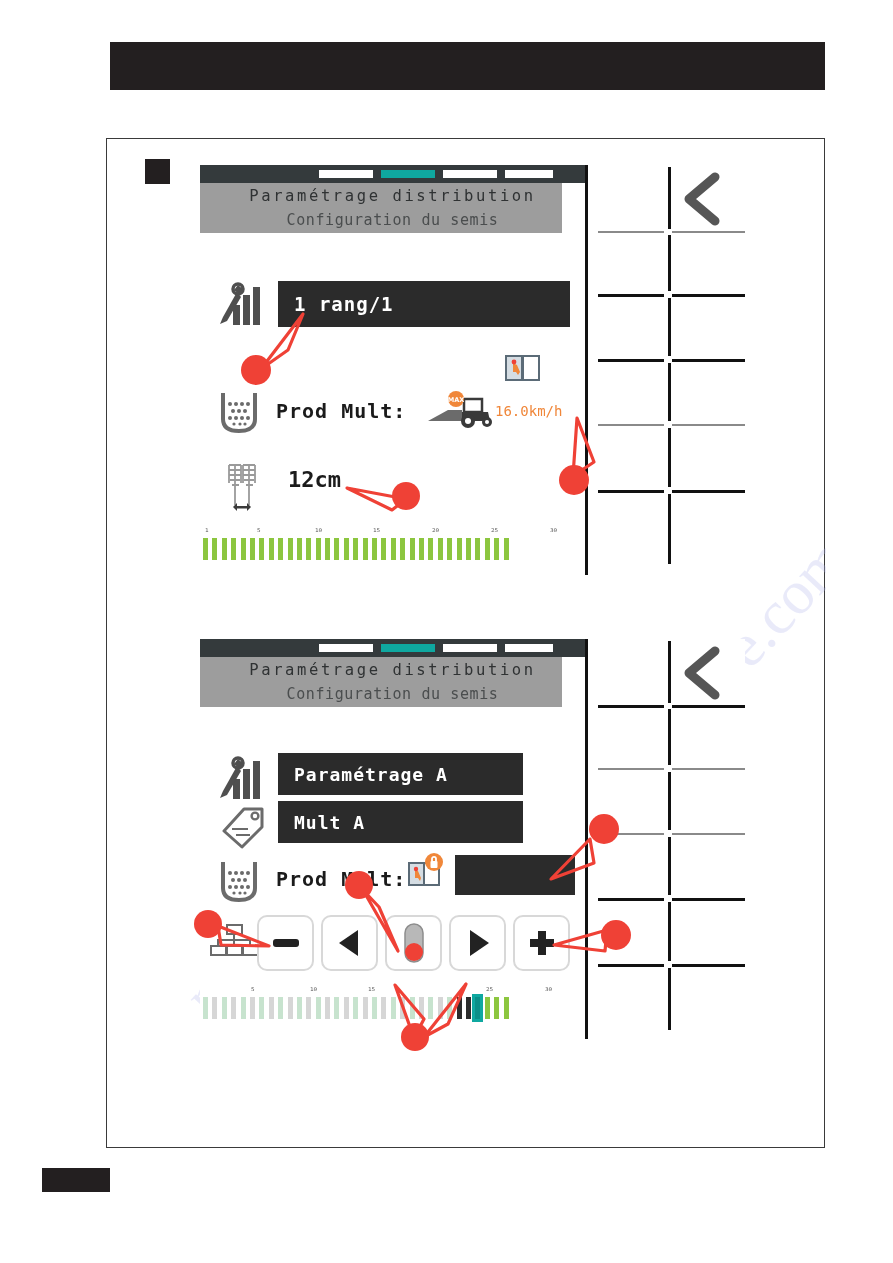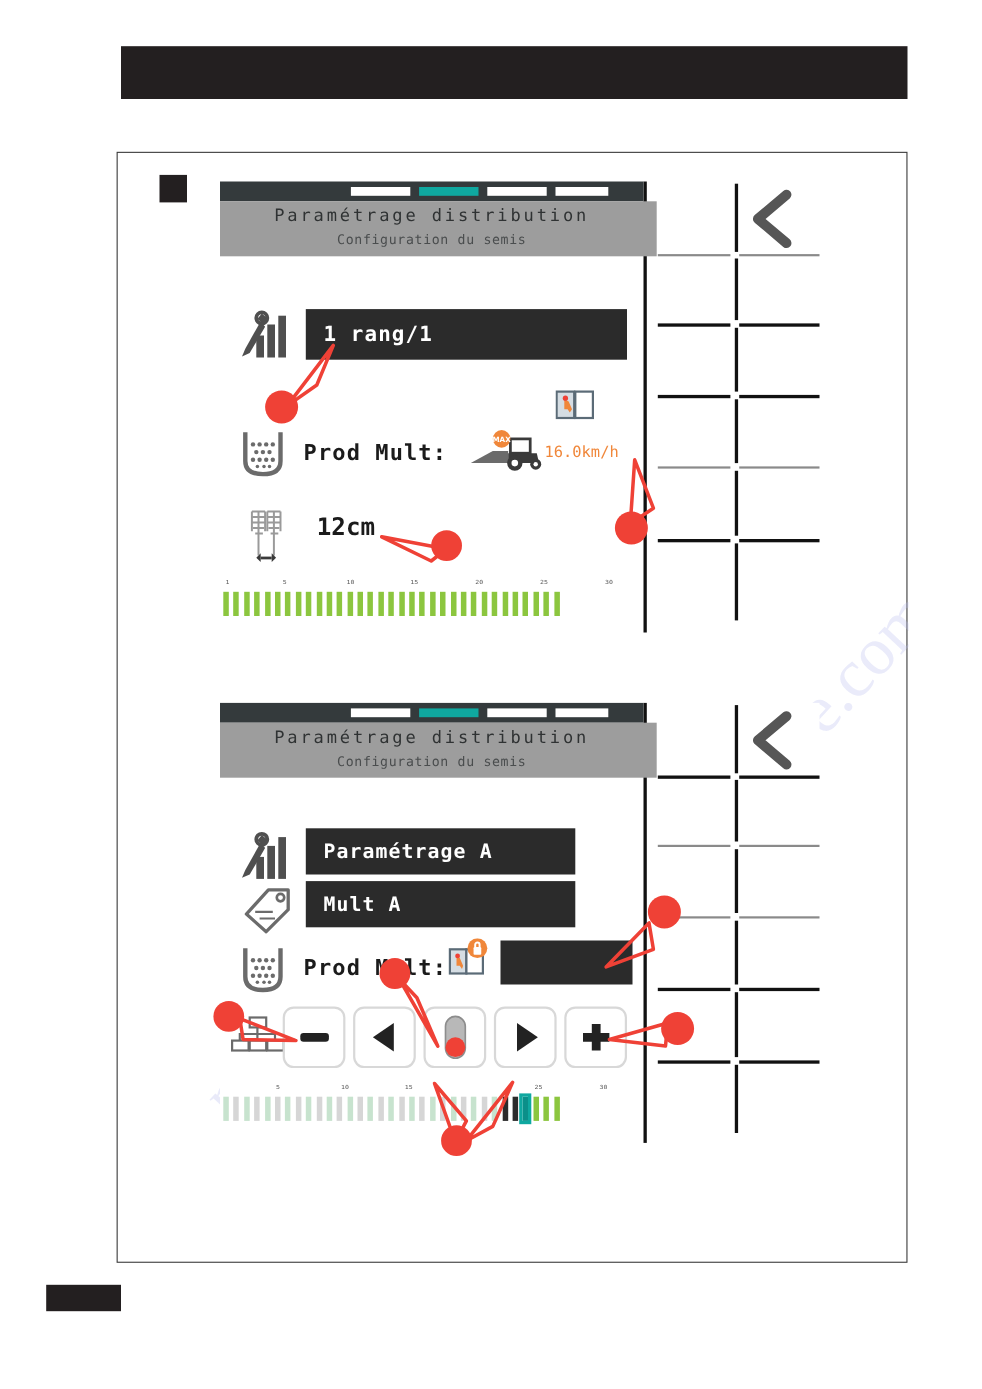--- a/index.html
+++ b/index.html
@@ -110,21 +110,21 @@
   }
   .tab.t0 { left: 119px; }
   .tab.t1 { left: 181px; background: #0fa8a0; }
   .tab.t2 { left: 243px; }
   .tab.t3 { left: 305px; width: 48px; }
 
   
   .titlebar {
     position: absolute;
     left: 0; top: 18px;
-    width: 397px;
+    width: 362px;
     height: 50px;
     background: #9d9d9d;
   }
   .term-title {
     position: absolute;
     left: 0;
     top: 4px;
     width: 385px;
     text-align: center;
     font-family: "DejaVu Sans Mono", monospace;
@@ -132,21 +132,21 @@
     letter-spacing: 2.6px;
     color: #2f3233;
   }
   .term-subtitle {
     position: absolute;
     left: 0;
     top: 28px;
     width: 385px;
     text-align: center;
     font-family: "DejaVu Sans Mono", monospace;
-    font-size: 12px;
+    font-size: 15px;
     letter-spacing: 0.6px;
     color: #4a4d4e;
   }
 
   
   .term-body { position: absolute; left: 0; top: 68px; width: 385px; }
 
   
   .field {
     position: absolute;

